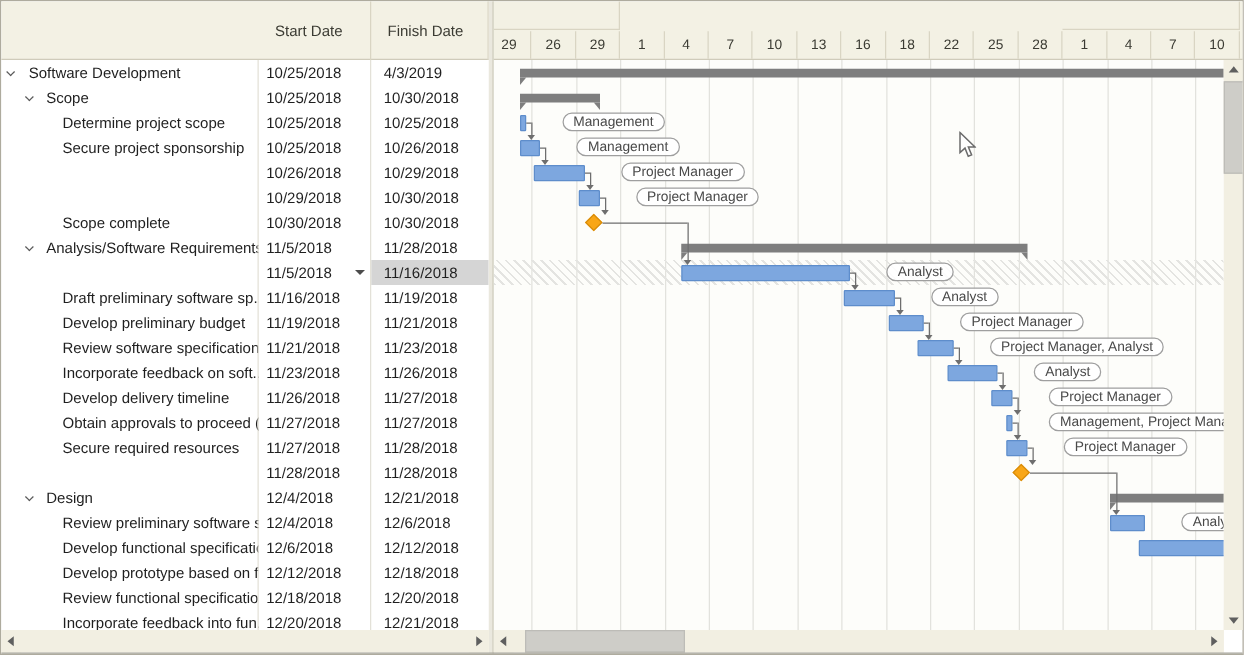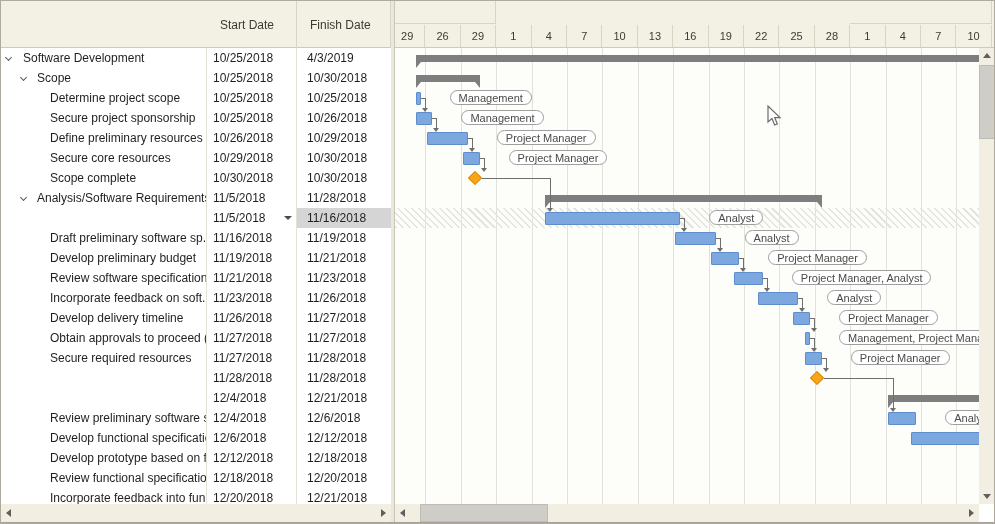--- a/index.html
+++ b/index.html
@@ -111,34 +111,28 @@
             <div style="position: absolute; left: 49px; top: 0px; height: 20px; line-height: 20px; white-space: nowrap;">Secure project sponsorship</div>
           </div>
           <div class="gcell" style="left: 206px; width: 90px;">
             <div style="position: absolute; left: 6px; top: 0px; height: 20px; line-height: 20px;">10/25/2018</div>
           </div>
           <div class="gcell" style="left: 296px; width: 94px;">
             <div style="position: absolute; left: 10px; top: 0px; height: 20px; line-height: 20px;">10/26/2018</div>
           </div>
         </div>
         <div class="grow" style="top: 80px;">
-          <div class="gcell" style="left: 0px; width: 206px;">
-            <div style="position: absolute; left: 49px; top: 0px; height: 20px; line-height: 20px; white-space: nowrap;">Define preliminary resources</div>
-          </div>
           <div class="gcell" style="left: 206px; width: 90px;">
             <div style="position: absolute; left: 6px; top: 0px; height: 20px; line-height: 20px;">10/26/2018</div>
           </div>
           <div class="gcell" style="left: 296px; width: 94px;">
             <div style="position: absolute; left: 10px; top: 0px; height: 20px; line-height: 20px;">10/29/2018</div>
           </div>
         </div>
         <div class="grow" style="top: 100px;">
-          <div class="gcell" style="left: 0px; width: 206px;">
-            <div style="position: absolute; left: 49px; top: 0px; height: 20px; line-height: 20px; white-space: nowrap;">Secure core resources</div>
-          </div>
           <div class="gcell" style="left: 206px; width: 90px;">
             <div style="position: absolute; left: 6px; top: 0px; height: 20px; line-height: 20px;">10/29/2018</div>
           </div>
           <div class="gcell" style="left: 296px; width: 94px;">
             <div style="position: absolute; left: 10px; top: 0px; height: 20px; line-height: 20px;">10/30/2018</div>
           </div>
         </div>
         <div class="grow" style="top: 120px;">
           <div class="gcell" style="left: 0px; width: 206px;">
             <div style="position: absolute; left: 49px; top: 0px; height: 20px; line-height: 20px; white-space: nowrap;">Scope complete</div>
@@ -253,20 +247,24 @@
             <div style="position: absolute; left: 49px; top: 15px; height: 20px; line-height: 20px; white-space: nowrap;">Analysis complete</div>
           </div>
           <div class="gcell" style="left: 206px; width: 90px;">
             <div style="position: absolute; left: 6px; top: 0px; height: 20px; line-height: 20px;">11/28/2018</div>
           </div>
           <div class="gcell" style="left: 296px; width: 94px;">
             <div style="position: absolute; left: 10px; top: 0px; height: 20px; line-height: 20px;">11/28/2018</div>
           </div>
         </div>
         <div class="grow" style="top: 340px;">
+          <div class="gcell" style="left: 0px; width: 206px;">
+            <div class="chev" style="left: 20px;"></div>
+            <div style="position: absolute; left: 36px; top: 0px; height: 20px; line-height: 20px; white-space: nowrap;">Design</div>
+          </div>
           <div class="gcell" style="left: 206px; width: 90px;">
             <div style="position: absolute; left: 6px; top: 0px; height: 20px; line-height: 20px;">12/4/2018</div>
           </div>
           <div class="gcell" style="left: 296px; width: 94px;">
             <div style="position: absolute; left: 10px; top: 0px; height: 20px; line-height: 20px;">12/21/2018</div>
           </div>
         </div>
         <div class="grow" style="top: 360px;">
           <div class="gcell" style="left: 0px; width: 206px;">
             <div style="position: absolute; left: 49px; top: 0px; height: 20px; line-height: 20px; white-space: nowrap;">Review preliminary software s...</div>
@@ -334,21 +332,21 @@
       <div class="msec" style="left: 455.2px; width: 141.6px;"></div>
       <div class="dcell" style="left: -5px; width: 35.4px;">29</div>
       <div class="dcell" style="left: 30.4px; width: 35.4px;">26</div>
       <div class="dcell" style="left: 65.8px; width: 35.4px;">29</div>
       <div class="dcell" style="left: 101.2px; width: 35.4px;">1</div>
       <div class="dcell" style="left: 136.6px; width: 35.4px;">4</div>
       <div class="dcell" style="left: 172px; width: 35.4px;">7</div>
       <div class="dcell" style="left: 207.4px; width: 35.4px;">10</div>
       <div class="dcell" style="left: 242.8px; width: 35.4px;">13</div>
       <div class="dcell" style="left: 278.2px; width: 35.4px;">16</div>
-      <div class="dcell" style="left: 313.6px; width: 35.4px;">19</div>
+      <div class="dcell" style="left: 313.6px; width: 35.4px;">18</div>
       <div class="dcell" style="left: 349px; width: 35.4px;">22</div>
       <div class="dcell" style="left: 384.4px; width: 35.4px;">25</div>
       <div class="dcell" style="left: 419.8px; width: 35.4px;">28</div>
       <div class="dcell" style="left: 455.2px; width: 35.4px;">1</div>
       <div class="dcell" style="left: 490.6px; width: 35.4px;">4</div>
       <div class="dcell" style="left: 526px; width: 35.4px;">7</div>
       <div class="dcell" style="left: 561.4px; width: 35.4px;">10</div>
     </div>
 
   <div id="chart">

